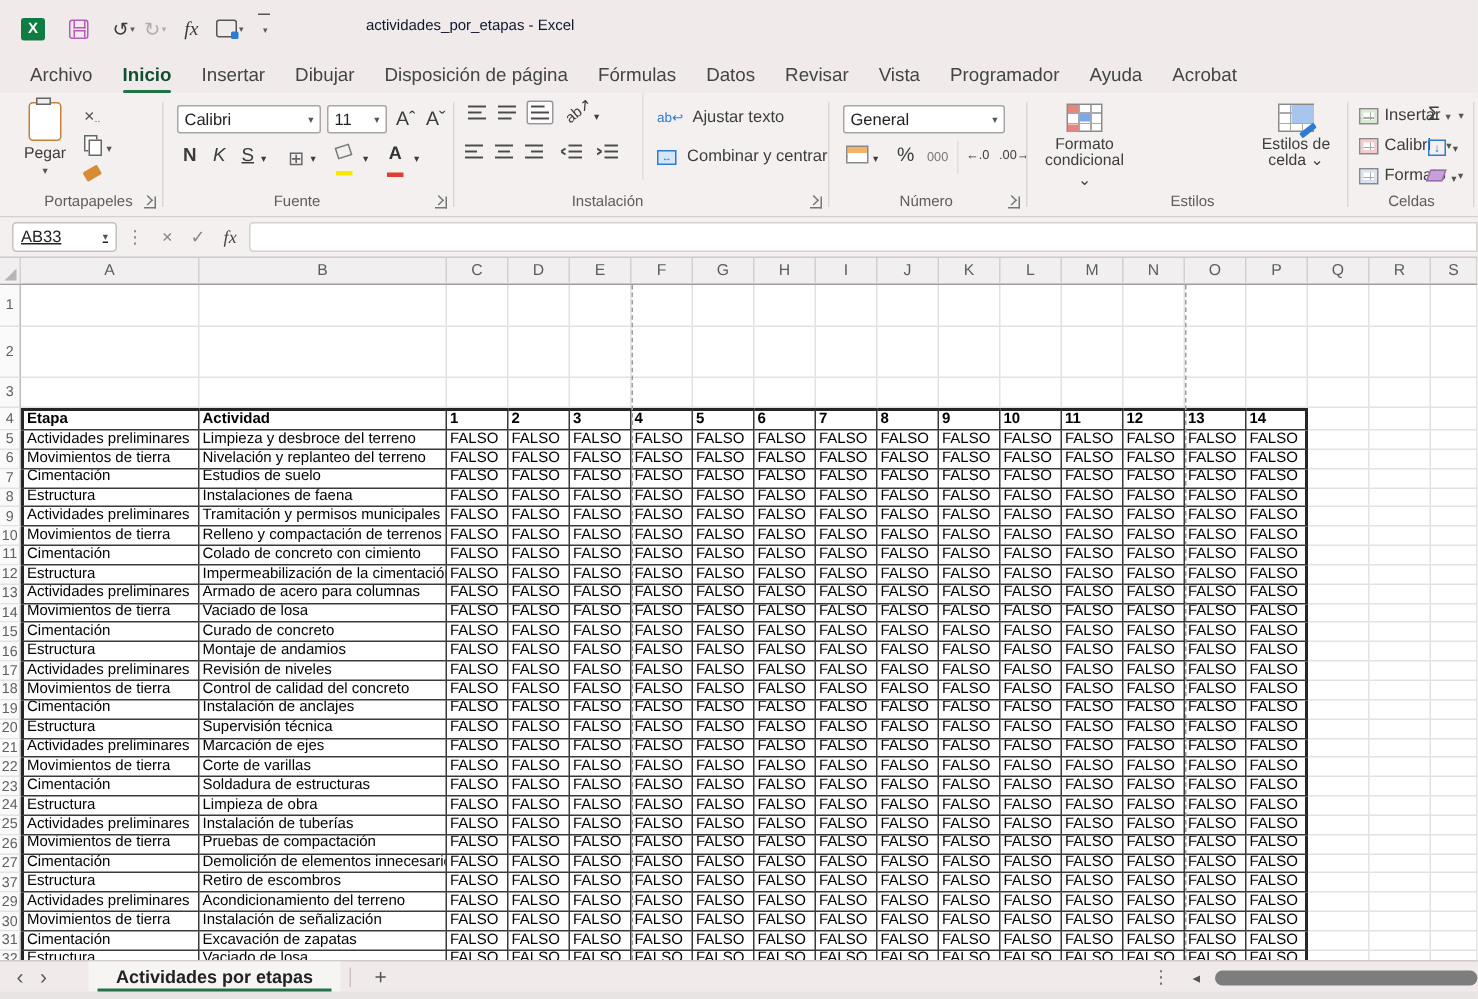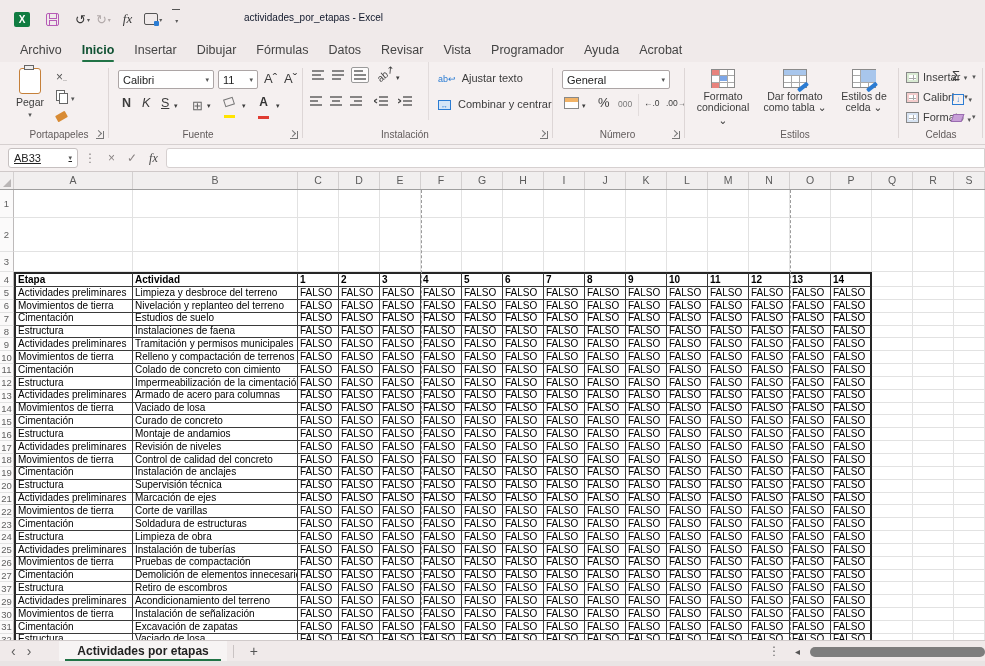--- a/index.html
+++ b/index.html
@@ -123,20 +123,21 @@
       </span>
   </div>
   <span id="title-text">actividades_por_etapas - Excel</span>
 </div>
 
 <div id="menubar">
     <span class="mtab">Archivo</span>
     <span class="mtab active">Inicio</span>
     <span class="mtab">Insertar</span>
     <span class="mtab">Dibujar</span>
+    <span class="mtab">Disposición de página</span>
     <span class="mtab">Fórmulas</span>
     <span class="mtab">Datos</span>
     <span class="mtab">Revisar</span>
     <span class="mtab">Vista</span>
     <span class="mtab">Programador</span>
     <span class="mtab">Ayuda</span>
     <span class="mtab">Acrobat</span>
   </div>
 
 <div id="ribbon">
@@ -284,28 +285,20 @@
 
   <div class="bigbtn" style="left:692px;top:7px;width:62px">
     <span class="minigrid">
       <span class="mc" style="left:0;top:0;background:#e8837d"></span>
       <span class="mc" style="left:8px;top:6px;background:#7da7e8"></span>
       <span class="mc" style="left:0;top:13px;background:#e8837d"></span>
     </span>
     <span>Formato</span>
     <span style="margin-top:-4px">condicional ⌄</span>
   </div>
-  <div class="bigbtn" style="left:760px;top:7px;width:70px">
-    <span class="minigrid">
-      <span class="mc" style="left:0;top:0;width:22px;background:#a8c6ec"></span>
-        <span class="brush"></span>
-    </span>
-    <span>Dar formato</span>
-    <span style="margin-top:-4px">como tabla ⌄</span>
-  </div>
   <div class="bigbtn" style="left:836px;top:7px;width:56px">
     <span class="minigrid">
       <span class="mc" style="left:8px;top:0;width:15px;height:12px;background:#a8c6ec"></span>
         <span class="brush"></span>
     </span>
     <span>Estilos de</span>
     <span style="margin-top:-4px">celda ⌄</span>
   </div>
   <span class="glabel" style="left:730px;width:130px">Estilos</span>
   <div class="rsep" style="left:898px"></div>

